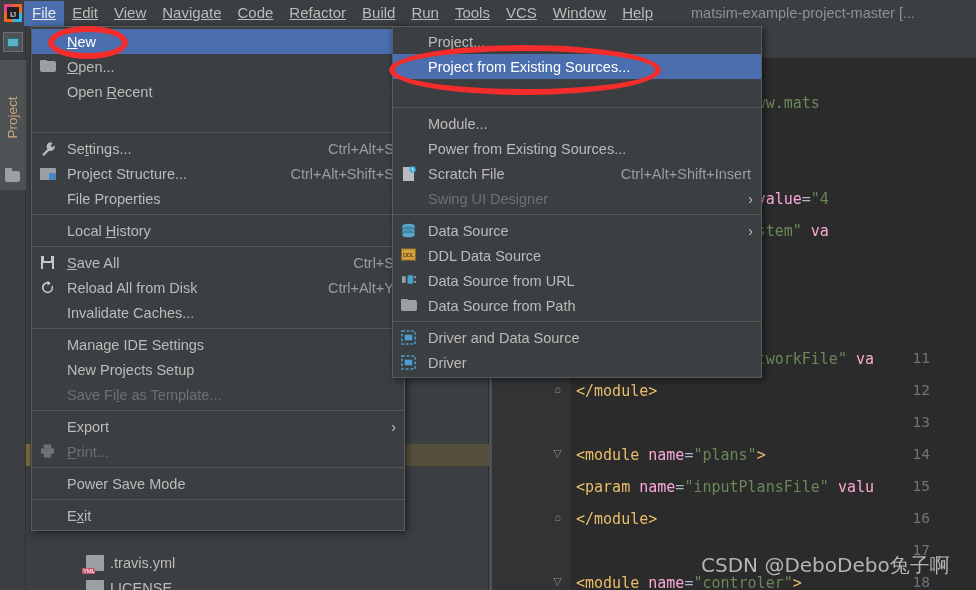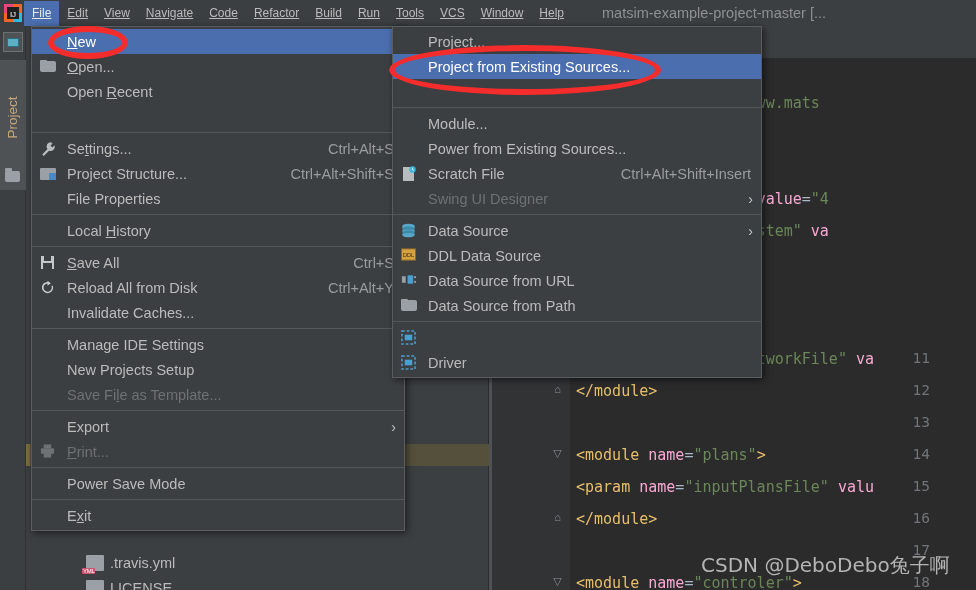--- a/index.html
+++ b/index.html
@@ -13,21 +13,21 @@
 
   
   .menubar {
     position: absolute; top: 0; left: 0; width: 910px; height: 26px;
     background: #3c3f41; display: flex; align-items: center;
   }
   .ij-logo {
     width: 22px; height: 22px; margin-left: 2px; position: relative; flex: 0 0 auto;
   }
   .menubar .mi {
-    font-size: 12px; color: #bbbbbb; padding: 3px 8px 4px 8px;
+    font-size: 15px; color: #bbbbbb; padding: 3px 8px 4px 8px;
     white-space: nowrap; line-height: 18px;
   }
   .menubar .mi.active { background: #4b6eaf; color: #e8e8e8; }
   .menubar .mi u { text-decoration: underline; }
   .win-title {
     margin-left: 30px; font-size: 14.5px; color: #8d9094; white-space: nowrap;
   }
 
   
   .leftstrip {
@@ -459,20 +459,21 @@
           <span class="ic-folder" style="position:relative;display:block;"></span>
         </span>
         <span class="lbl">Data Source from Path</span>
       </div>
       <div class="msep"></div>
       <div class="mrow">
         <span class="ic"><svg width="15" height="15" viewBox="0 0 16 16">
             <rect x="1" y="1" width="14" height="14" fill="none" stroke="#4a9fd0" stroke-width="1.6" stroke-dasharray="3 2"></rect>
             <rect x="4" y="5" width="8" height="6" fill="#4a9fd0"></rect>
           </svg></span>
+        <span class="lbl">Driver and Data Source</span>
       </div>
       <div class="mrow">
         <span class="ic"><svg width="15" height="15" viewBox="0 0 16 16">
             <rect x="1" y="1" width="14" height="14" fill="none" stroke="#4a9fd0" stroke-width="1.6" stroke-dasharray="3 2"></rect>
             <rect x="4" y="5" width="8" height="6" fill="#4a9fd0"></rect>
           </svg></span>
         <span class="lbl">Driver</span>
       </div>
     </div>
 

